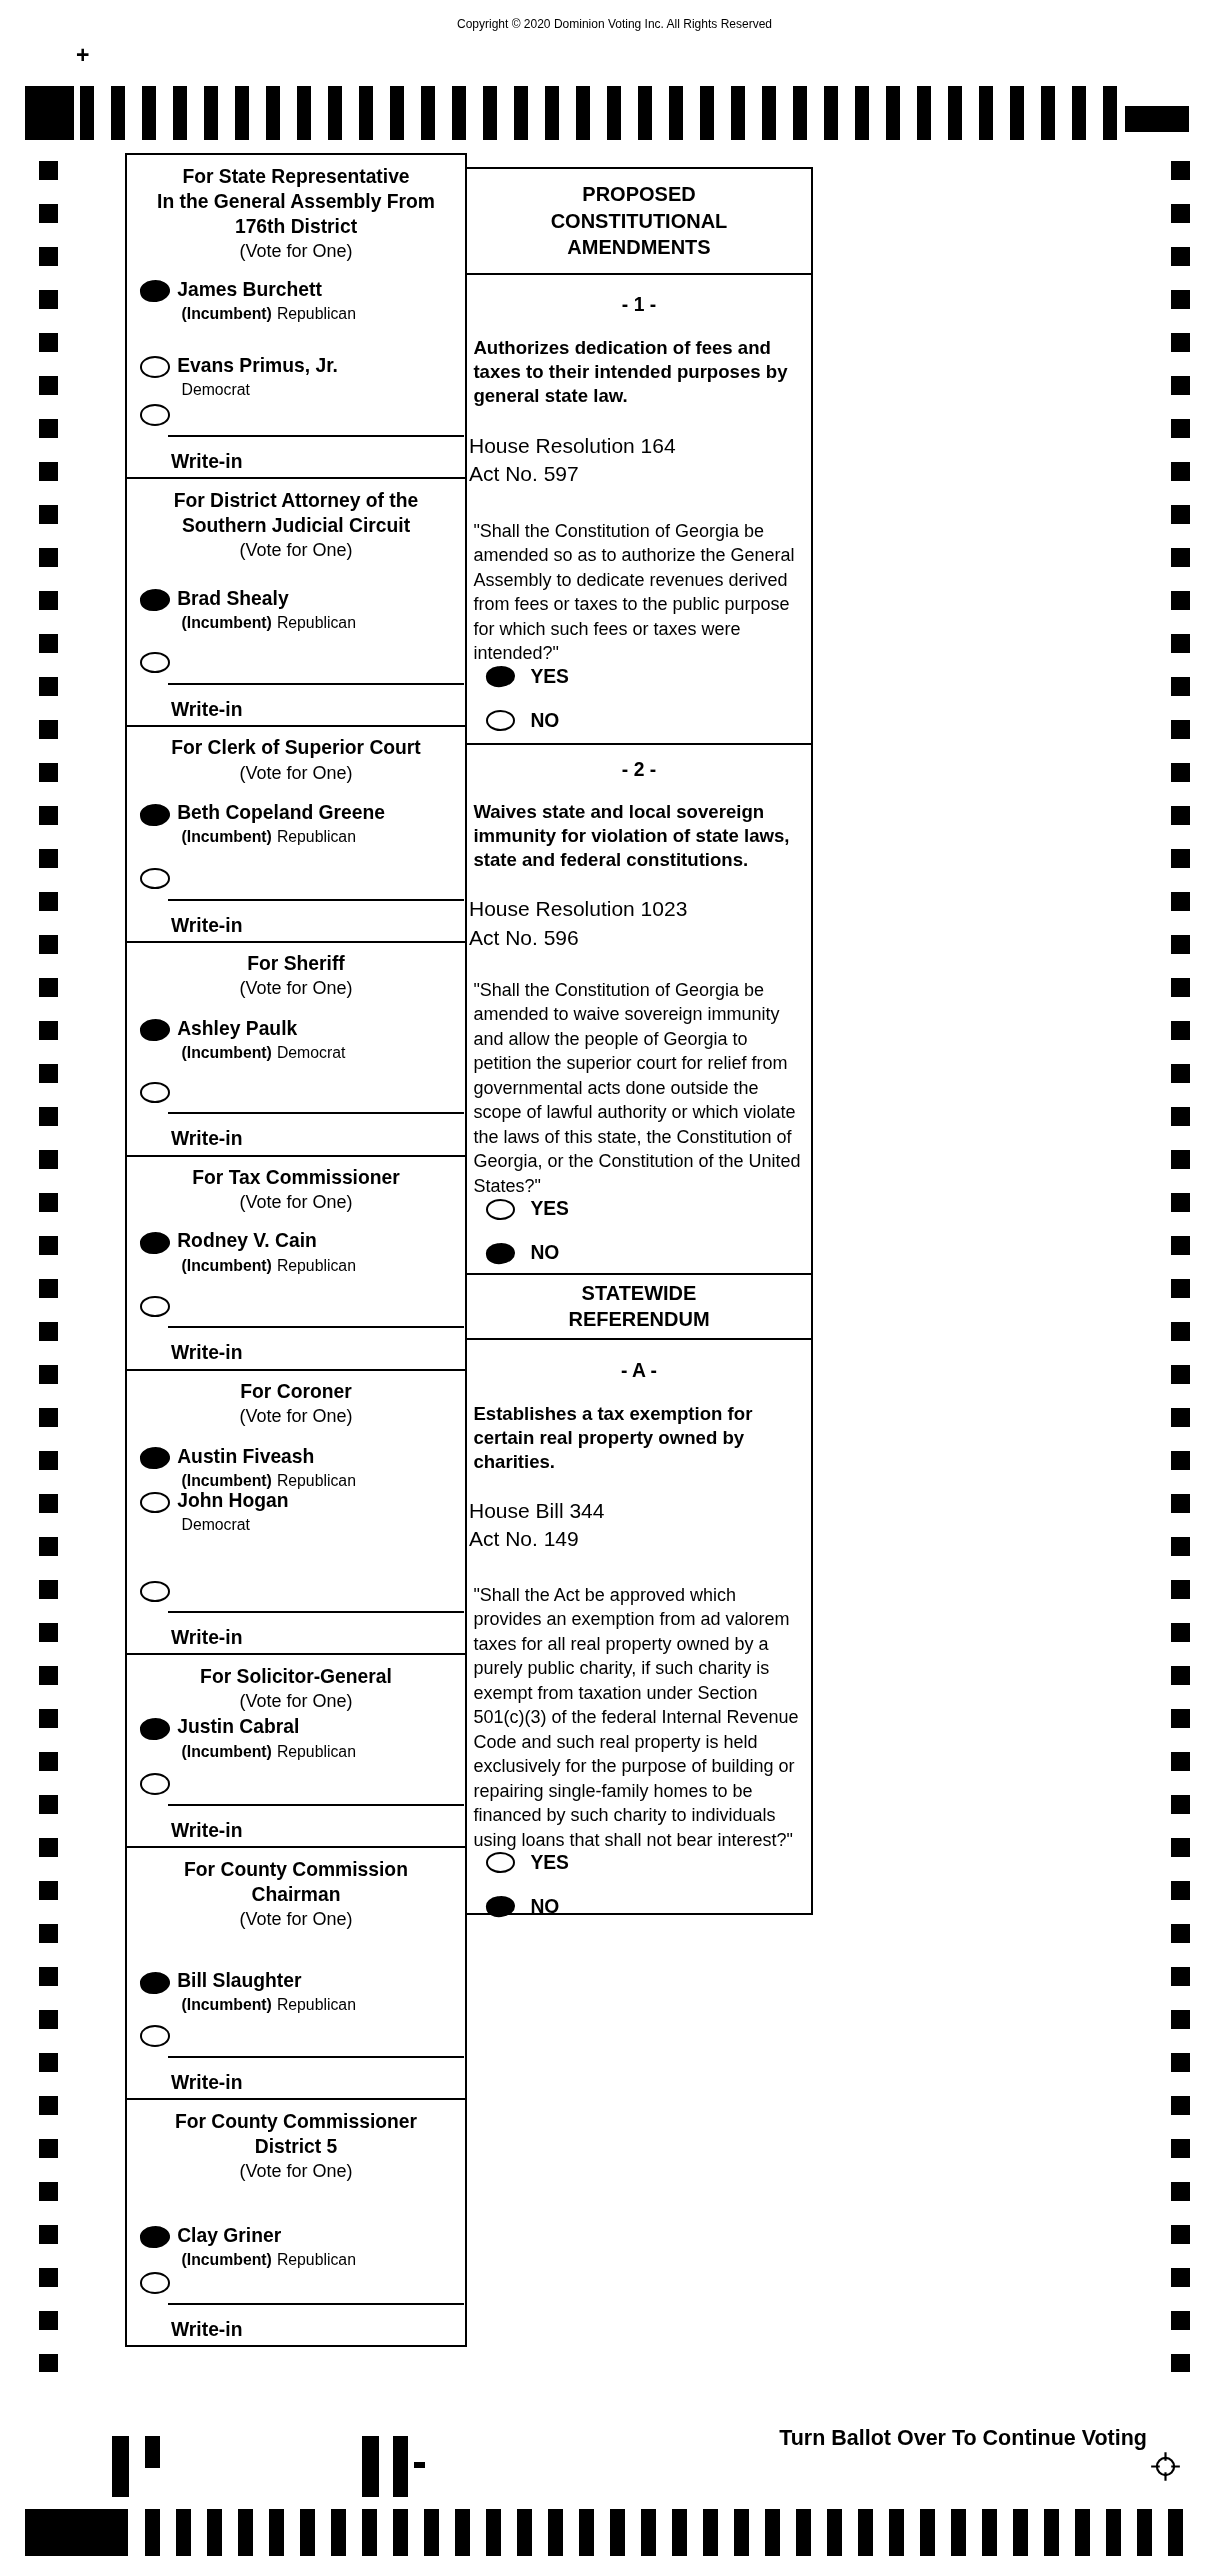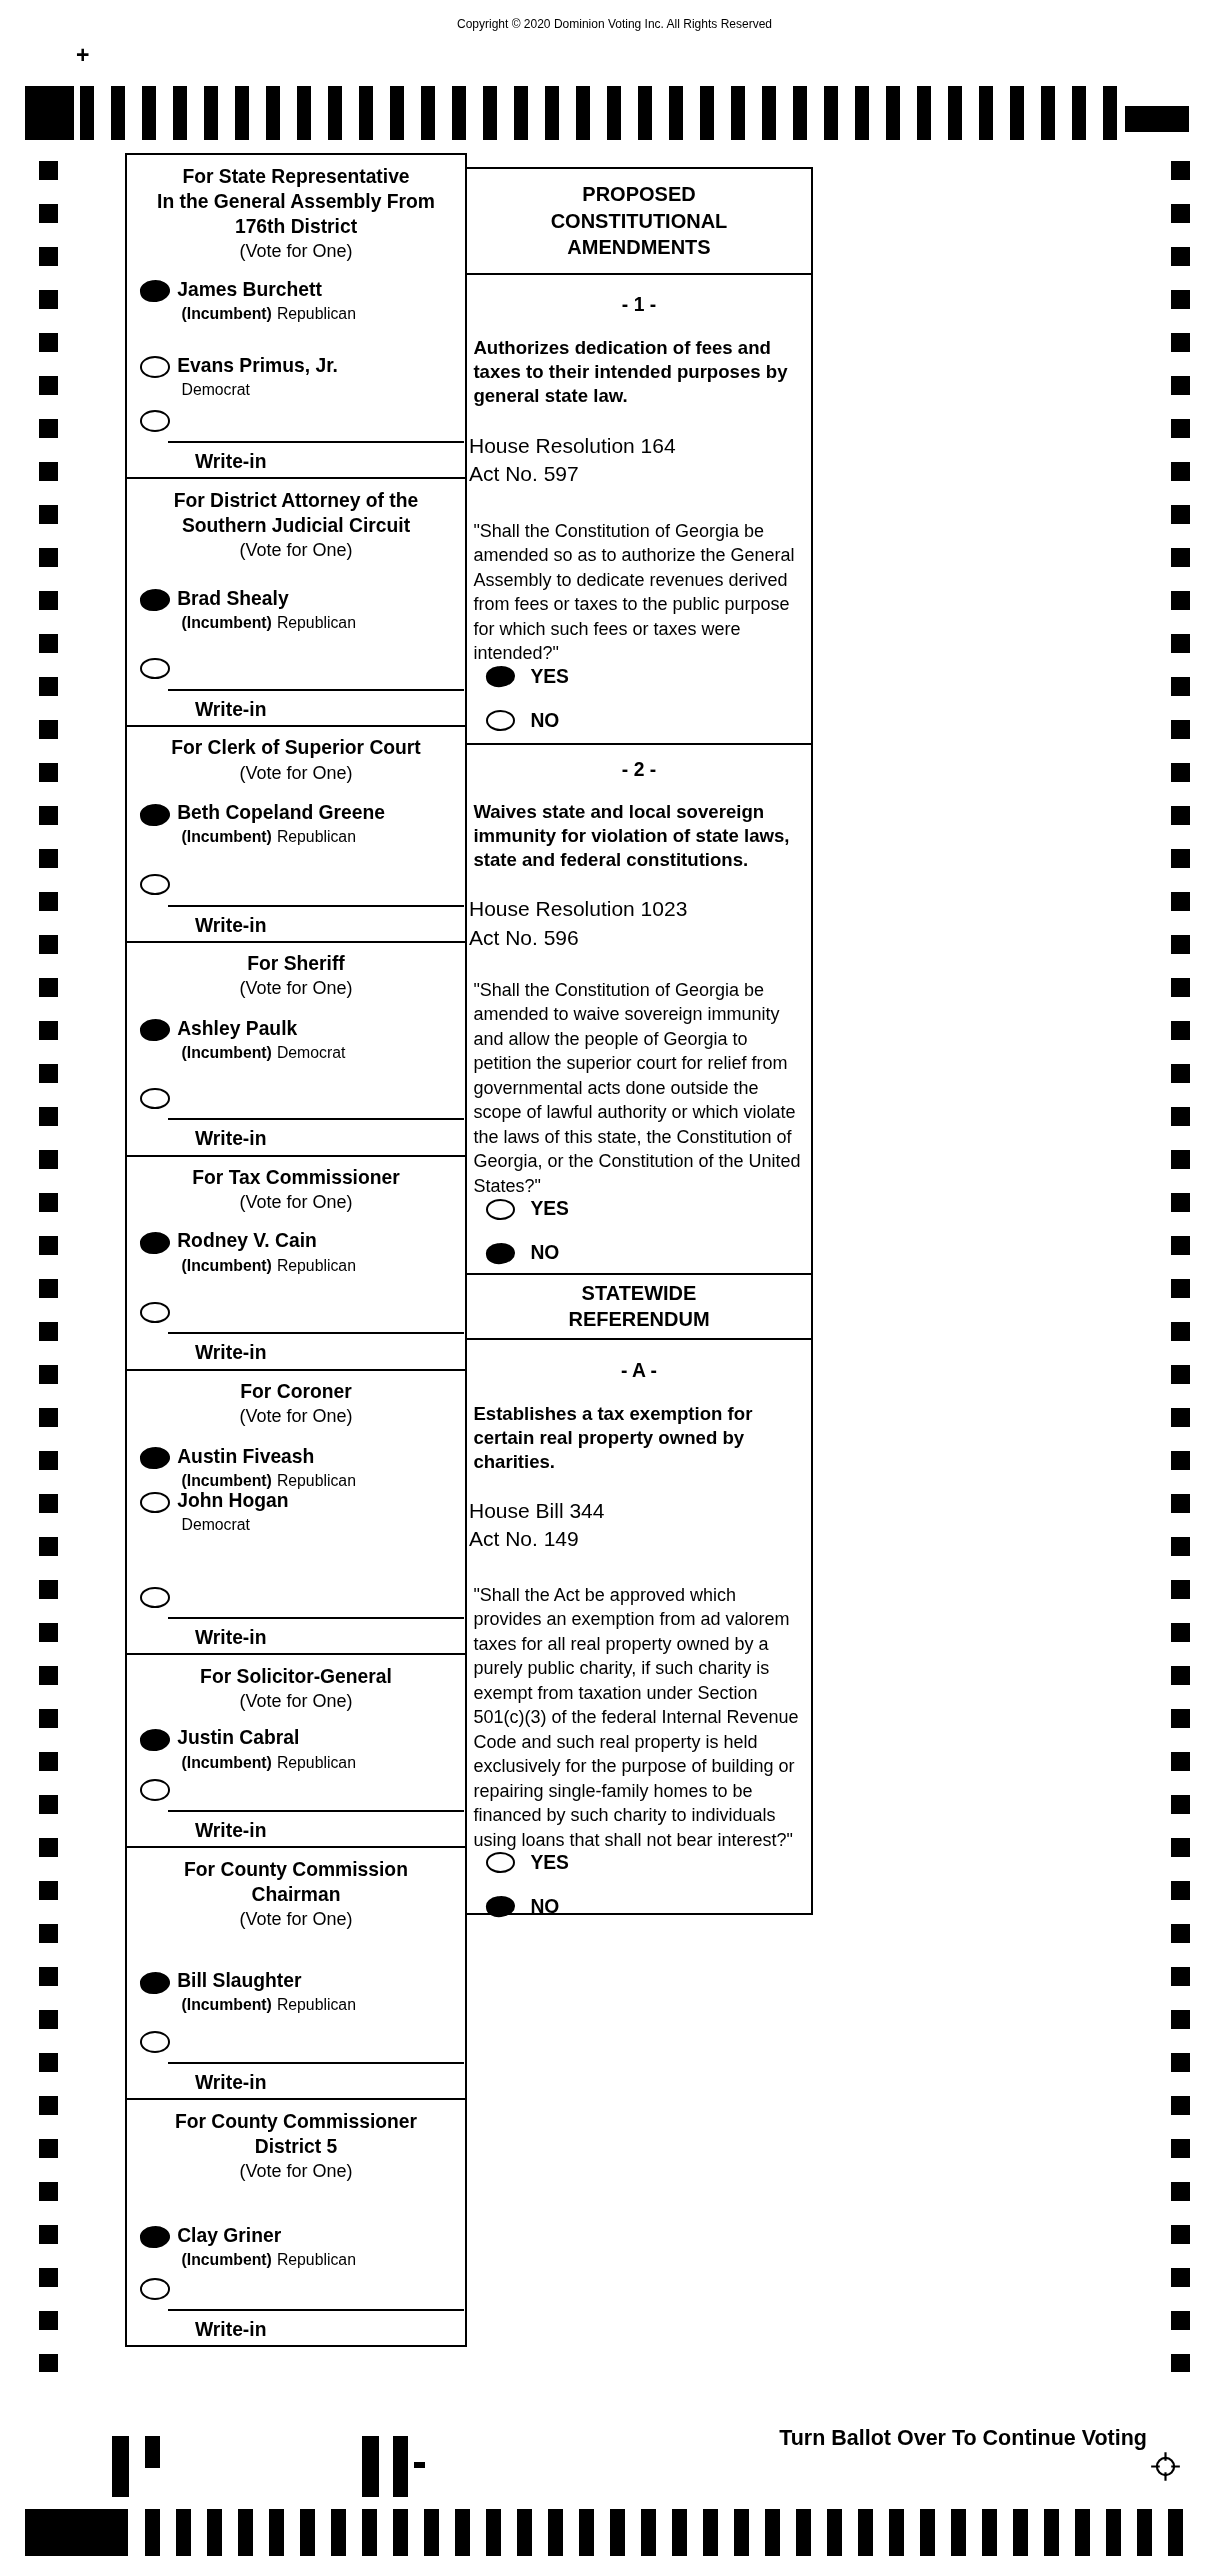--- a/index.html
+++ b/index.html
@@ -40,21 +40,21 @@
     border-radius:50%; background:#fff; box-sizing:border-box;}
   .oval.filled{background:#000; border-radius:46% 54% 50% 50%; transform:rotate(-7deg);}
   .cand .oval{margin-left:13px; margin-top:1.4px;}
   .cinfo{margin-left:7.2px;}
   .cname{font-size:19.3px; font-weight:bold;}
   .cparty{font-size:15.8px; margin-top:4.3px; padding-left:4.3px;}
   .inc{font-weight:bold; margin-right:5px;}
   .writein{margin-top:auto; padding-bottom:4.3px;}
   .writein .oval{margin-left:13px;}
   .wline{margin:7.2px 1.4px 0 41px; border-top:2.1px solid #000; height:0;}
-  .wlabel{margin-left:68px; font-size:19.3px; font-weight:bold; padding-top:8px;}
+  .wlabel{margin-left:44px; font-size:19.3px; font-weight:bold; padding-top:14px;}
   
   .mheader{justify-content:center; text-align:center; font-size:20px; font-weight:bold; line-height:1.32;}
   .m-num{text-align:center; font-size:19.3px; font-weight:bold;}
   .m-summary{font-size:18.6px; font-weight:bold; line-height:1.3; padding:0 11.5px 0 6.4px;}
   .m-ref{font-size:21px; line-height:1.35; padding-left:2px;}
   .m-question{font-size:18px; line-height:1.36; padding:0 8.6px 0 6.4px;}
   .choices{margin-top:auto; padding-bottom:13px;}
   .choice{display:flex; align-items:center; margin-left:18.6px;}
   .choice + .choice{margin-top:22px;}
   .choice .oval{width:29px; height:21px;}
@@ -191,21 +191,21 @@
       <div class="writein">
         <span class="oval"></span>
         <div class="wline"></div>
         <div class="wlabel">Write-in</div>
       </div>
     </div>
 
     <div class="contest" style="height:195px">
       <div class="c-title pre">For Solicitor-General</div>
       <div class="c-vote">(Vote for One)</div>
-      <div class="cand" style="margin-top:15px">
+      <div class="cand" style="margin-top:4px">
         <span class="oval filled"></span>
         <div class="cinfo">
           <div class="cname">Justin Cabral</div>
           <div class="cparty"><span class="inc">(Incumbent)</span><span>Republican</span></div>
         </div>
       </div>
       <div class="writein">
         <span class="oval"></span>
         <div class="wline"></div>
         <div class="wlabel">Write-in</div>

